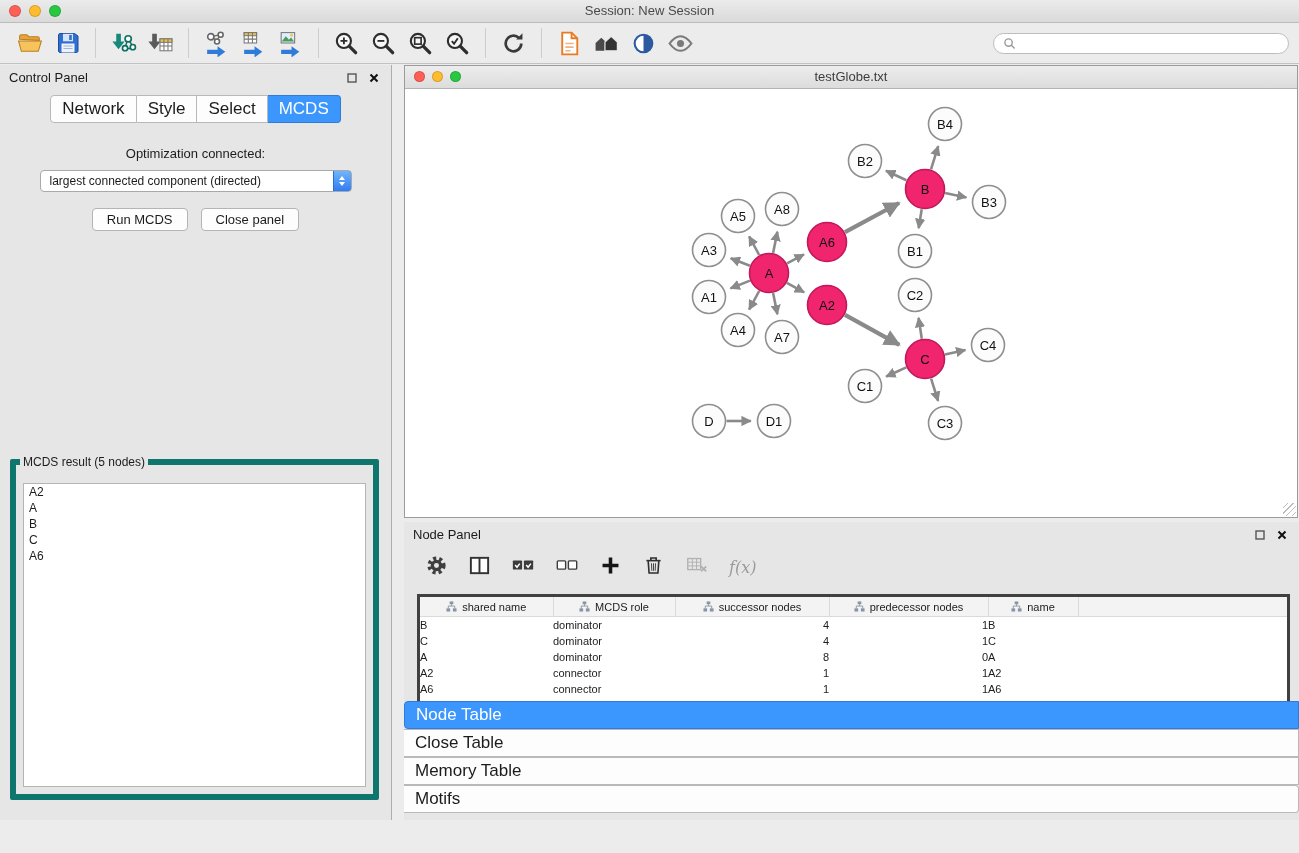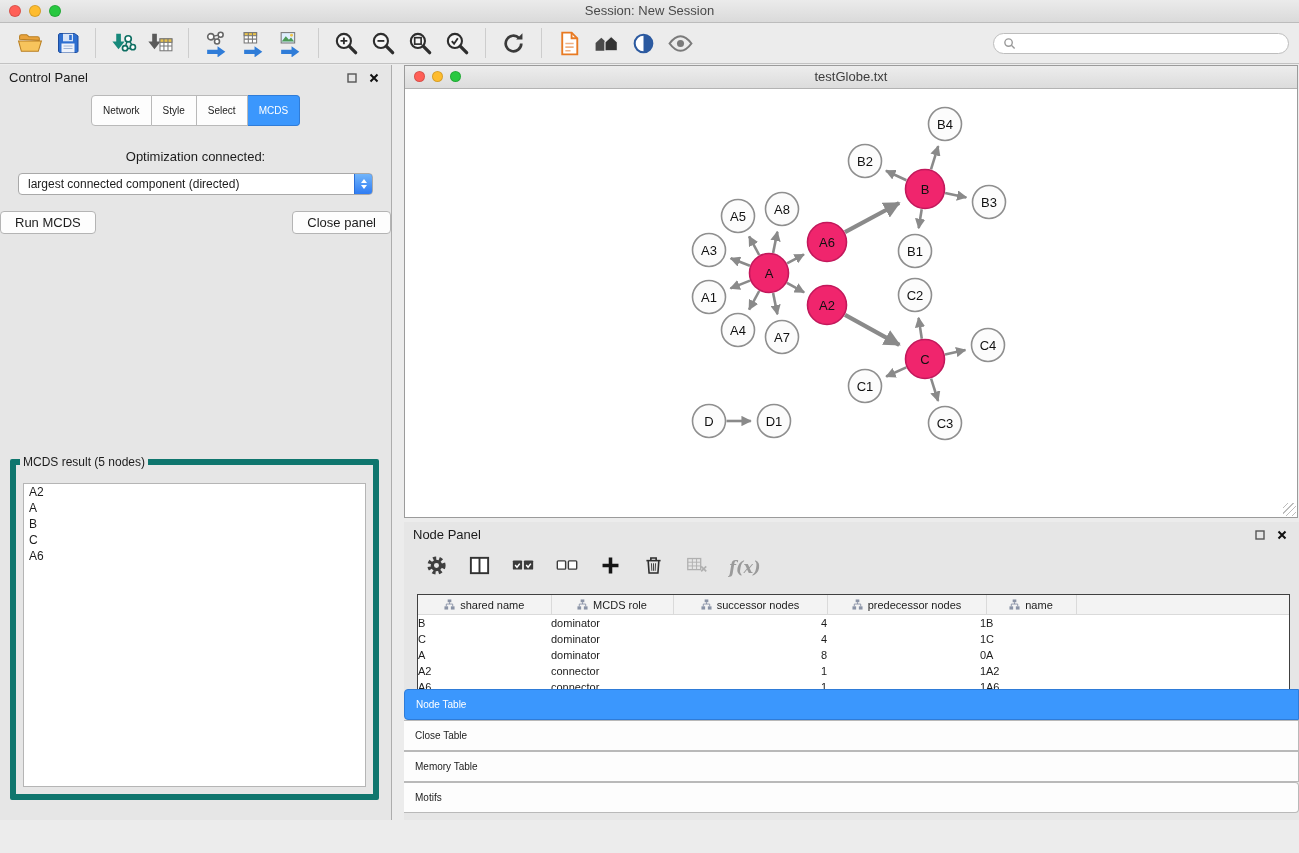--- a/index.html
+++ b/index.html
@@ -15,50 +15,50 @@
   .tsep{width:1px;height:30px;background:#cdcdcd;margin:0 9px;flex:none;}
   .search-box{margin-left:auto;margin-right:10px;width:296px;height:21px;background:#fff;border:1px solid #bdbdbd;border-radius:11px;display:flex;align-items:center;padding:0 9px;gap:5px;box-sizing:border-box;}
   .search-box input{border:none;outline:none;flex:1;font-size:12px;font-family:"Liberation Sans",sans-serif;background:transparent;}
   
   .panel-header{height:25px;display:flex;align-items:center;padding:0 9px;font-size:13px;color:#1a1a1a;}
   .panel-header .ph-spacer{flex:1;}
   .ph-btn{width:16px;height:16px;display:flex;align-items:center;justify-content:center;margin-left:6px;}
   
   .control-panel{position:absolute;top:65px;left:0;width:392px;bottom:33px;background:#e6e6e6;border-right:1px solid #adadad;box-sizing:border-box;}
   .seg-tabs{display:flex;justify-content:center;margin-top:5px;}
-  .seg{font-size:10px;padding:9px 11px;background:#fdfdfd;border:1px solid #b9b9b9;border-left:none;color:#1c1c1c;cursor:default;}
+  .seg{font-size:17px;padding:3px 11px;background:#fdfdfd;border:1px solid #b9b9b9;border-left:none;color:#1c1c1c;cursor:default;}
   .seg:first-child{border-left:1px solid #b9b9b9;border-radius:4px 0 0 4px;}
   .seg:last-child{border-radius:0 4px 4px 0;}
   .seg.active{background:#3b97fd;border-color:#2f7cd8;color:#fff;}
   .opt-label{text-align:center;margin-top:23px;font-size:13px;}
-  .combo{position:relative;margin:9px auto 16px;width:355px;height:22px;background:#fff;border:1px solid #a9a9a9;border-radius:4px;font-size:12px;line-height:21px;padding-left:9px;box-sizing:border-box;white-space:nowrap;overflow:hidden;}
+  .combo{position:relative;margin:9px auto 16px;width:312px;height:22px;background:#fff;border:1px solid #a9a9a9;border-radius:4px;font-size:12px;line-height:21px;padding-left:9px;box-sizing:border-box;white-space:nowrap;overflow:hidden;}
   .combo-step{position:absolute;right:-1px;top:-1px;width:19px;height:22px;background:linear-gradient(#71b5fb,#2f7cf3);border:1px solid #2a6fd8;border-radius:0 4px 4px 0;display:flex;flex-direction:column;align-items:center;justify-content:center;gap:2px;box-sizing:border-box;}
   .tri-up{width:0;height:0;border-left:3.5px solid transparent;border-right:3.5px solid transparent;border-bottom:4.5px solid #fff;}
   .tri-down{width:0;height:0;border-left:3.5px solid transparent;border-right:3.5px solid transparent;border-top:4.5px solid #fff;}
-  .btn-row{display:flex;justify-content:space-between;gap:13px;margin-top:12px;}
+  .btn-row{display:flex;justify-content:center;gap:13px;margin-top:12px;}
   .btn{background:#fdfdfd;border:1px solid #b4b4b4;border-radius:4px;font-size:13px;padding:3px 14px;color:#1c1c1c;cursor:default;}
   .result-box{position:absolute;left:10px;right:12px;top:390px;bottom:20px;border:6px solid #0f766e;border-radius:2px;margin:0;padding:0;background:#e6e6e6;}
   .result-box legend{font-size:12px;padding:0 3px;margin-left:4px;}
   .result-list{position:absolute;top:14px;left:7px;right:7px;bottom:7px;background:#fff;border:1px solid #b5b5b5;overflow:auto;font-size:12px;}
   .result-item{padding:1px 5px;line-height:14px;}
   
   .network-window{position:absolute;left:404px;top:65px;width:894px;height:453px;background:#fff;border:1px solid #9b9b9b;box-sizing:border-box;}
   .inner-titlebar{position:relative;height:22px;background:linear-gradient(#ededed,#dcdcdc);border-bottom:1px solid #b3b3b3;}
   .inner-traffic{position:absolute;left:9px;top:5px;display:flex;gap:7px;}
   .tl-sm{width:11px;height:11px;border-radius:50%;box-sizing:border-box;border:1px solid rgba(0,0,0,.15);}
   .inner-title{position:absolute;left:0;right:0;top:0;height:22px;line-height:22px;text-align:center;font-size:13px;color:#3d3d3d;}
   .net-canvas{position:absolute;top:23px;left:0;right:0;bottom:0;background:#fff;}
   .net-canvas svg{position:absolute;inset:0;}
   #graph-svg text{font:13px "Liberation Sans",sans-serif;fill:#111;}
   .resize-grip{position:absolute;right:1px;bottom:1px;width:13px;height:13px;background:repeating-linear-gradient(135deg,transparent 0 3px,#bdbdbd 3px 4px);}
   
   .table-panel{position:absolute;left:404px;top:522px;right:0;bottom:33px;background:#e6e6e6;}
-  .table-toolbar{display:flex;align-items:center;gap:20px;padding:5px 0 4px 21px;height:30px;font-weight:bold;}
+  .table-toolbar{display:flex;align-items:center;gap:20px;padding:5px 0 4px 21px;height:30px;}
   .fx{font-family:"DejaVu Serif",serif;font-style:italic;font-size:16px;color:#9a9a9a;}
-  .table-wrap{position:absolute;top:72px;left:13px;right:9px;bottom:36px;background:#fff;border:1px solid #404040;overflow:auto;}
+  .table-wrap{position:absolute;top:72px;left:13px;right:9px;bottom:36px;background:#fff;border:3px solid #404040;overflow:auto;}
   table.node-table{border-collapse:collapse;table-layout:fixed;width:100%;font-size:11px;}
   table.node-table th{background:#f3f3f3;border:1px solid #dadada;border-top:none;font-weight:normal;height:19px;padding:0 4px;overflow:hidden;}
   table.node-table th:first-child{border-left:none;}
   table.node-table th:last-child{border-right:none;}
   .th-inner{display:flex;align-items:center;justify-content:center;gap:5px;white-space:nowrap;}
   table.node-table td{height:16px;padding:0;white-space:nowrap;overflow:hidden;}
   td.c0{padding-left:9px;}
   td.c1{padding-left:9px;}
   td.c2{text-align:right;padding-right:16px;}
   td.c3{text-align:right;padding-right:44px;}

